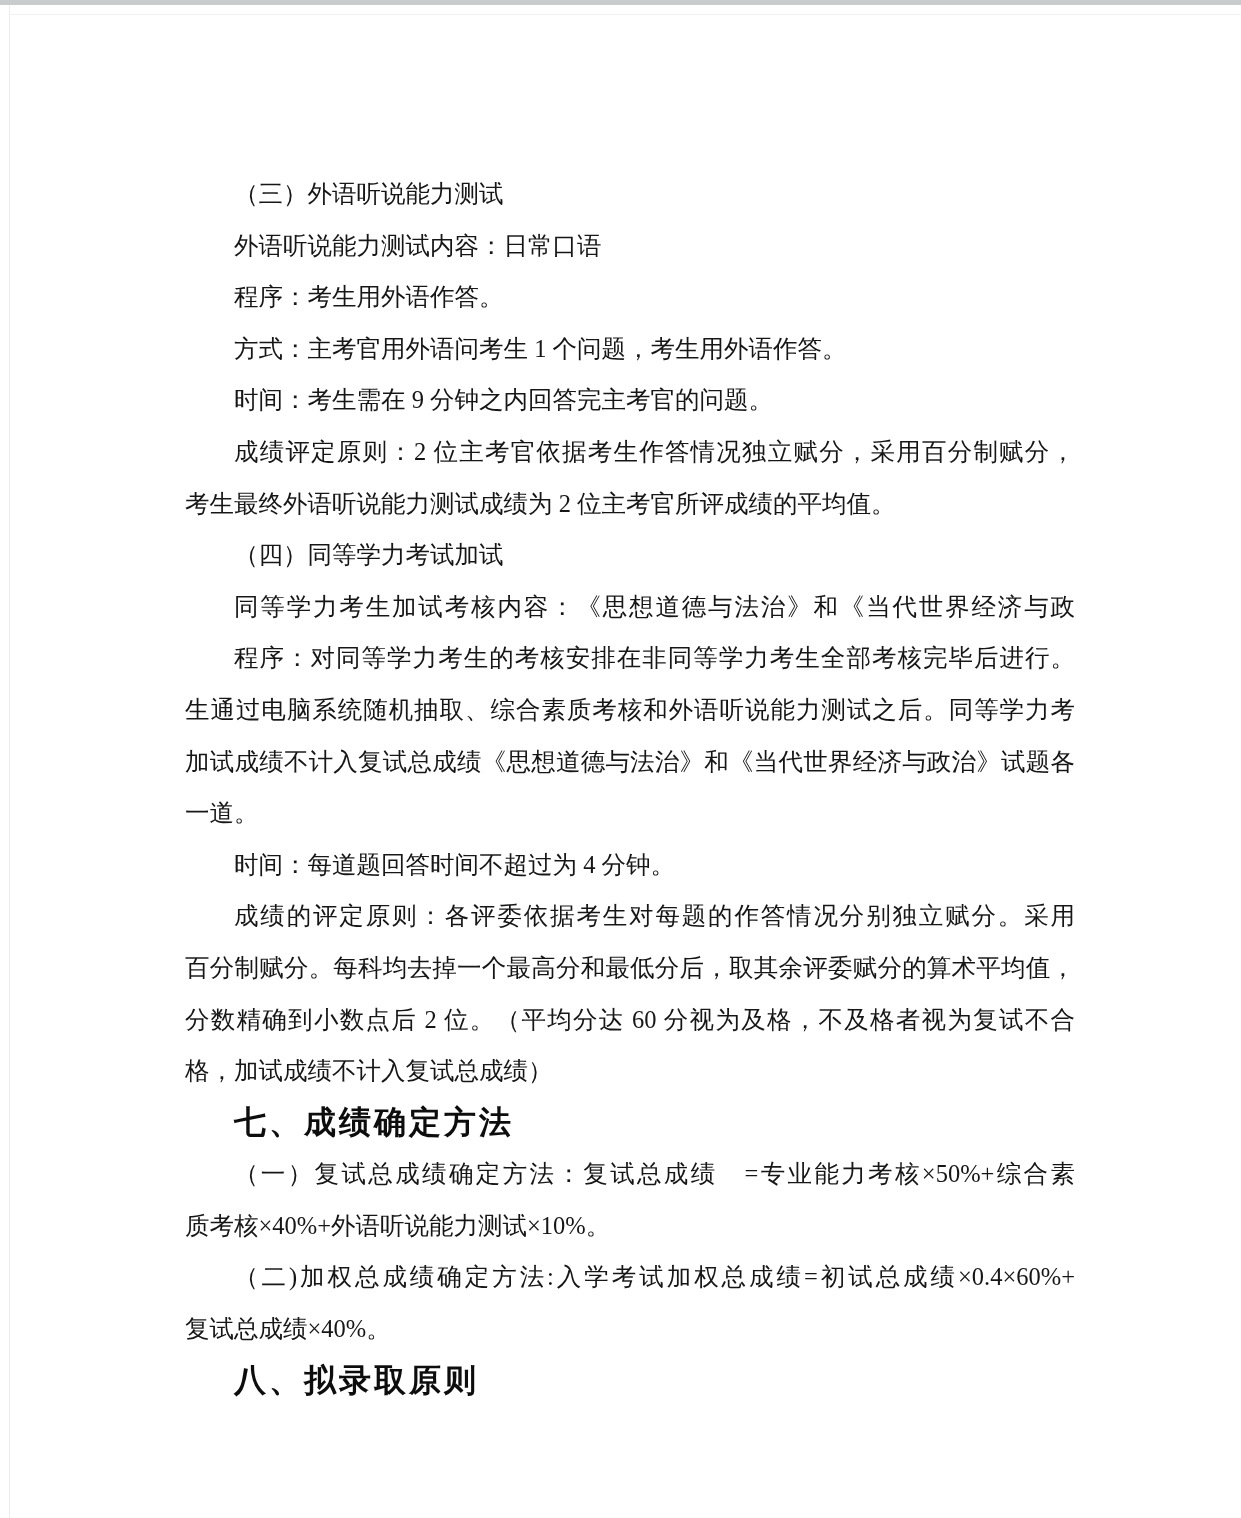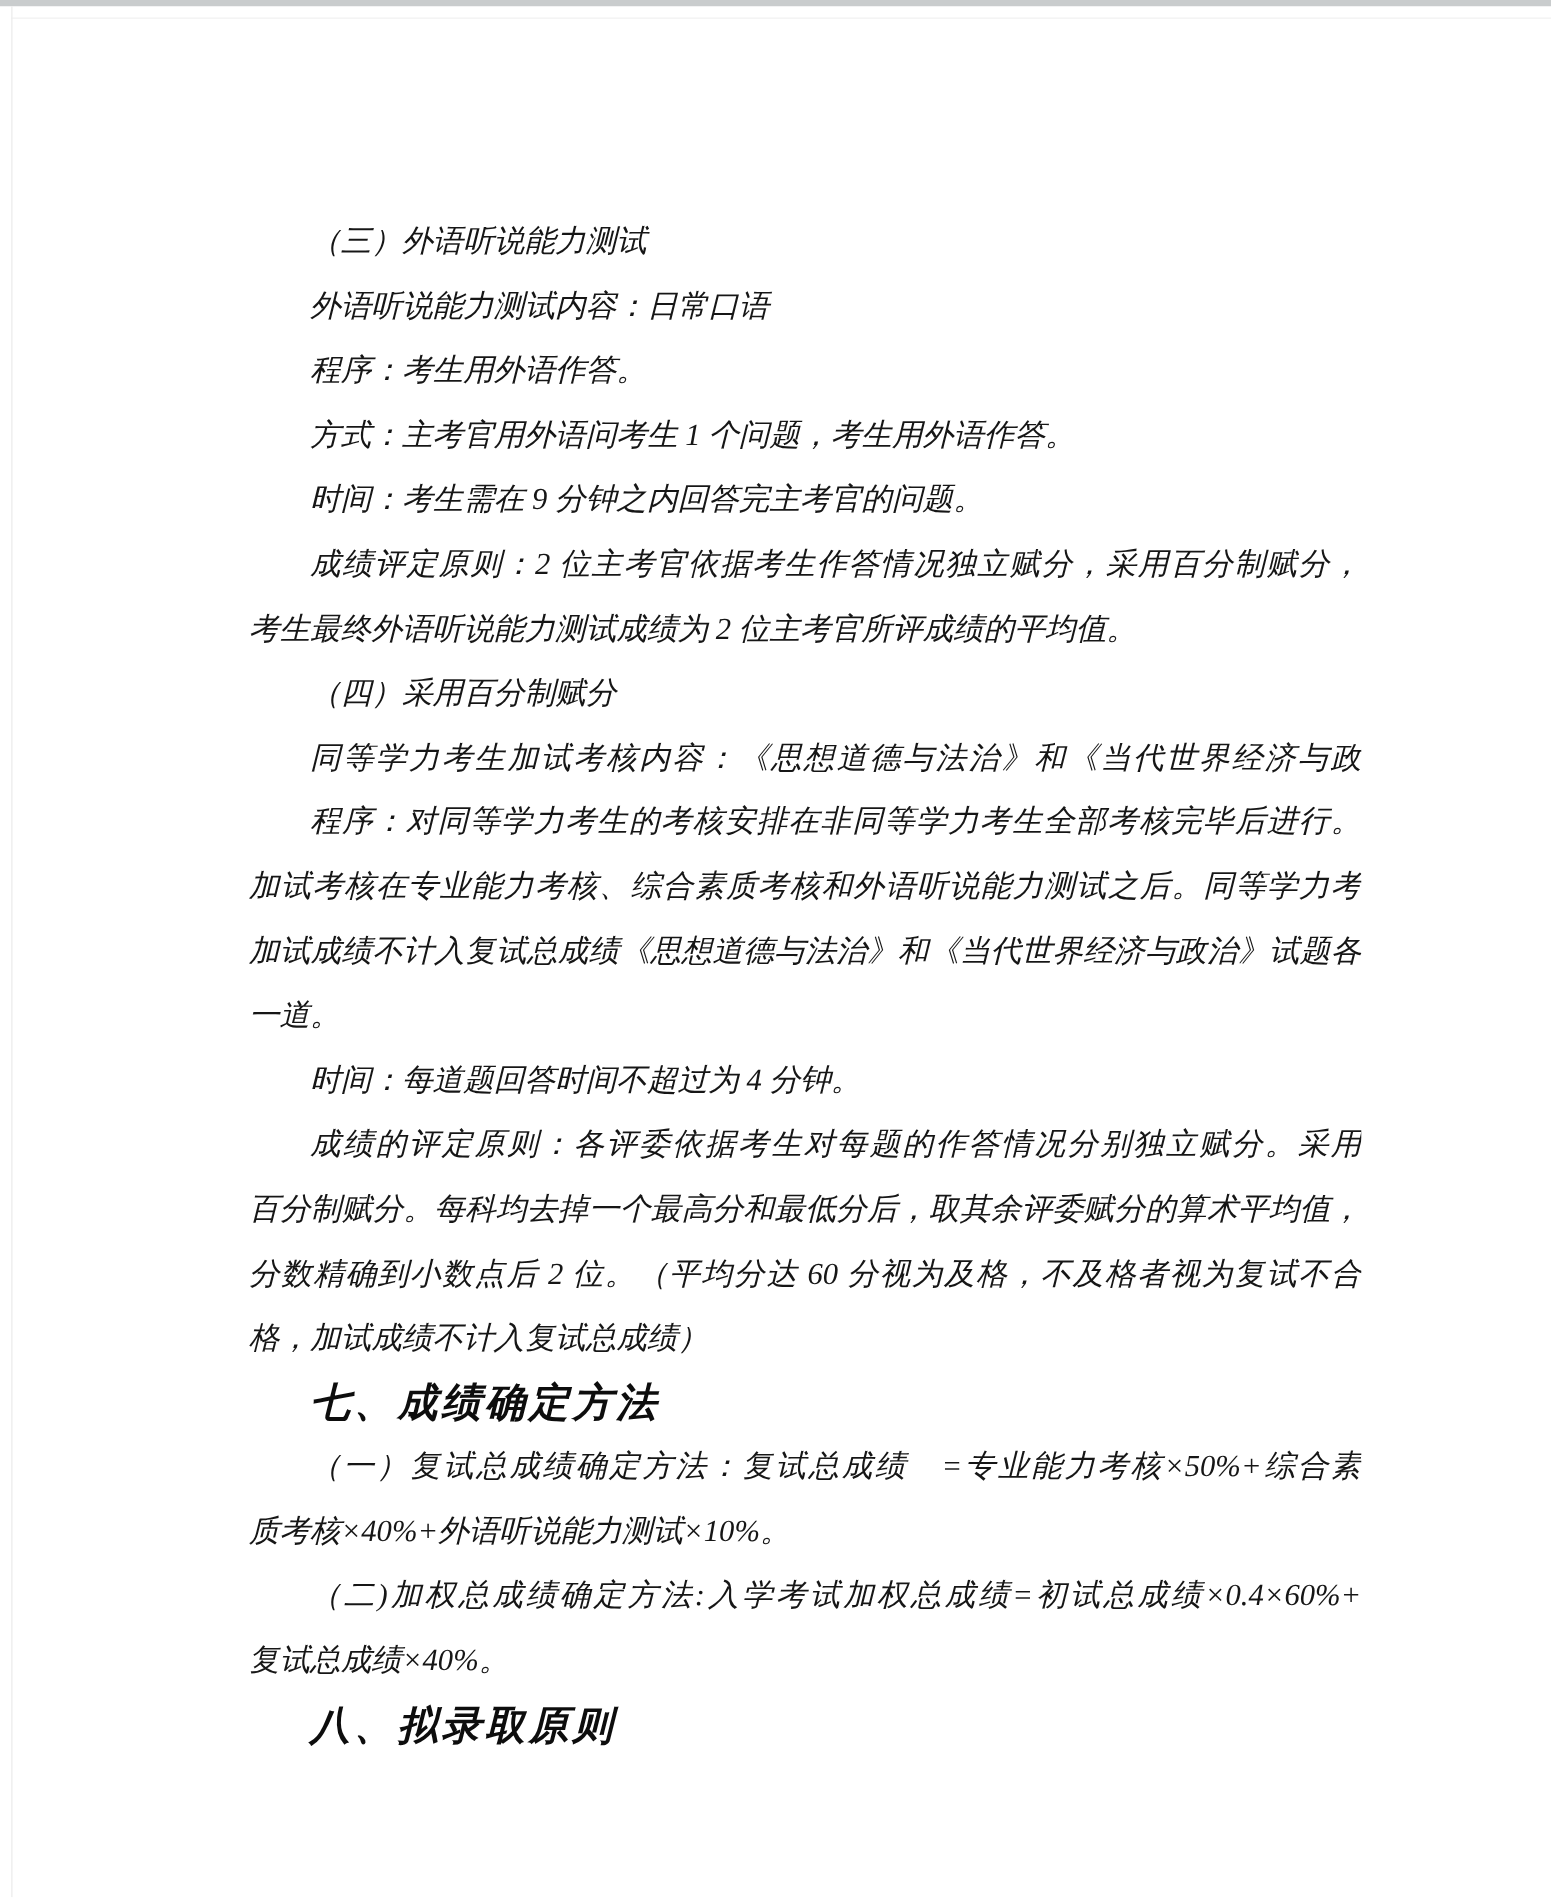--- a/index.html
+++ b/index.html
@@ -30,24 +30,23 @@
     background: #f1f1f1;
   }
   .hairline-v {
     position: absolute;
     top: 5px; left: 9px; bottom: 0;
     width: 1px;
     background: #ececec;
   }
   .doc {
     position: absolute;
-    left: 199px;
+    left: 185px;
     top: 168px;
     width: 890px;
-    font-style: italic;
   }
   .line {
     height: 51.6px;
     line-height: 51.6px;
     font-size: 24.5px;
     white-space: normal;
     overflow: hidden;
     text-align: left;
   }
   .line.indent { padding-left: 49px; }
@@ -71,24 +70,24 @@
   <div class="hairline-h"></div>
   <div class="hairline-v"></div>
   <div class="doc" id="doc">
       <div class="line indent">（三）外语听说能力测试</div>
       <div class="line indent">外语听说能力测试内容：日常口语</div>
       <div class="line indent">程序：考生用外语作答。</div>
       <div class="line indent">方式：主考官用外语问考生 1 个问题，考生用外语作答。</div>
       <div class="line indent">时间：考生需在 9 分钟之内回答完主考官的问题。</div>
       <div class="line indent fill">成绩评定原则：2 位主考官依据考生作答情况独立赋分，采用百分制赋分，</div>
       <div class="line">考生最终外语听说能力测试成绩为 2 位主考官所评成绩的平均值。</div>
-      <div class="line indent">（四）采用百分制赋分</div>
+      <div class="line indent">（四）同等学力考试加试</div>
       <div class="line indent fill">同等学力考生加试考核内容：《思想道德与法治》和《当代世界经济与政</div>
       <div class="line indent fill">程序：对同等学力考生的考核安排在非同等学力考生全部考核完毕后进行。</div>
-      <div class="line fill">加试考核在专业能力考核、综合素质考核和外语听说能力测试之后。同等学力考</div>
+      <div class="line fill">生通过电脑系统随机抽取、综合素质考核和外语听说能力测试之后。同等学力考</div>
       <div class="line fill">加试成绩不计入复试总成绩《思想道德与法治》和《当代世界经济与政治》试题各</div>
       <div class="line">一道。</div>
       <div class="line indent">时间：每道题回答时间不超过为 4 分钟。</div>
       <div class="line indent fill">成绩的评定原则：各评委依据考生对每题的作答情况分别独立赋分。采用</div>
       <div class="line fill">百分制赋分。每科均去掉一个最高分和最低分后，取其余评委赋分的算术平均值，</div>
       <div class="line fill">分数精确到小数点后 2 位。（平均分达 60 分视为及格，不及格者视为复试不合</div>
       <div class="line">格，加试成绩不计入复试总成绩）</div>
       <div class="line indent bold">七、成绩确定方法</div>
       <div class="line indent fill">（一）复试总成绩确定方法：复试总成绩　=专业能力考核×50%+综合素</div>
       <div class="line">质考核×40%+外语听说能力测试×10%。</div>

